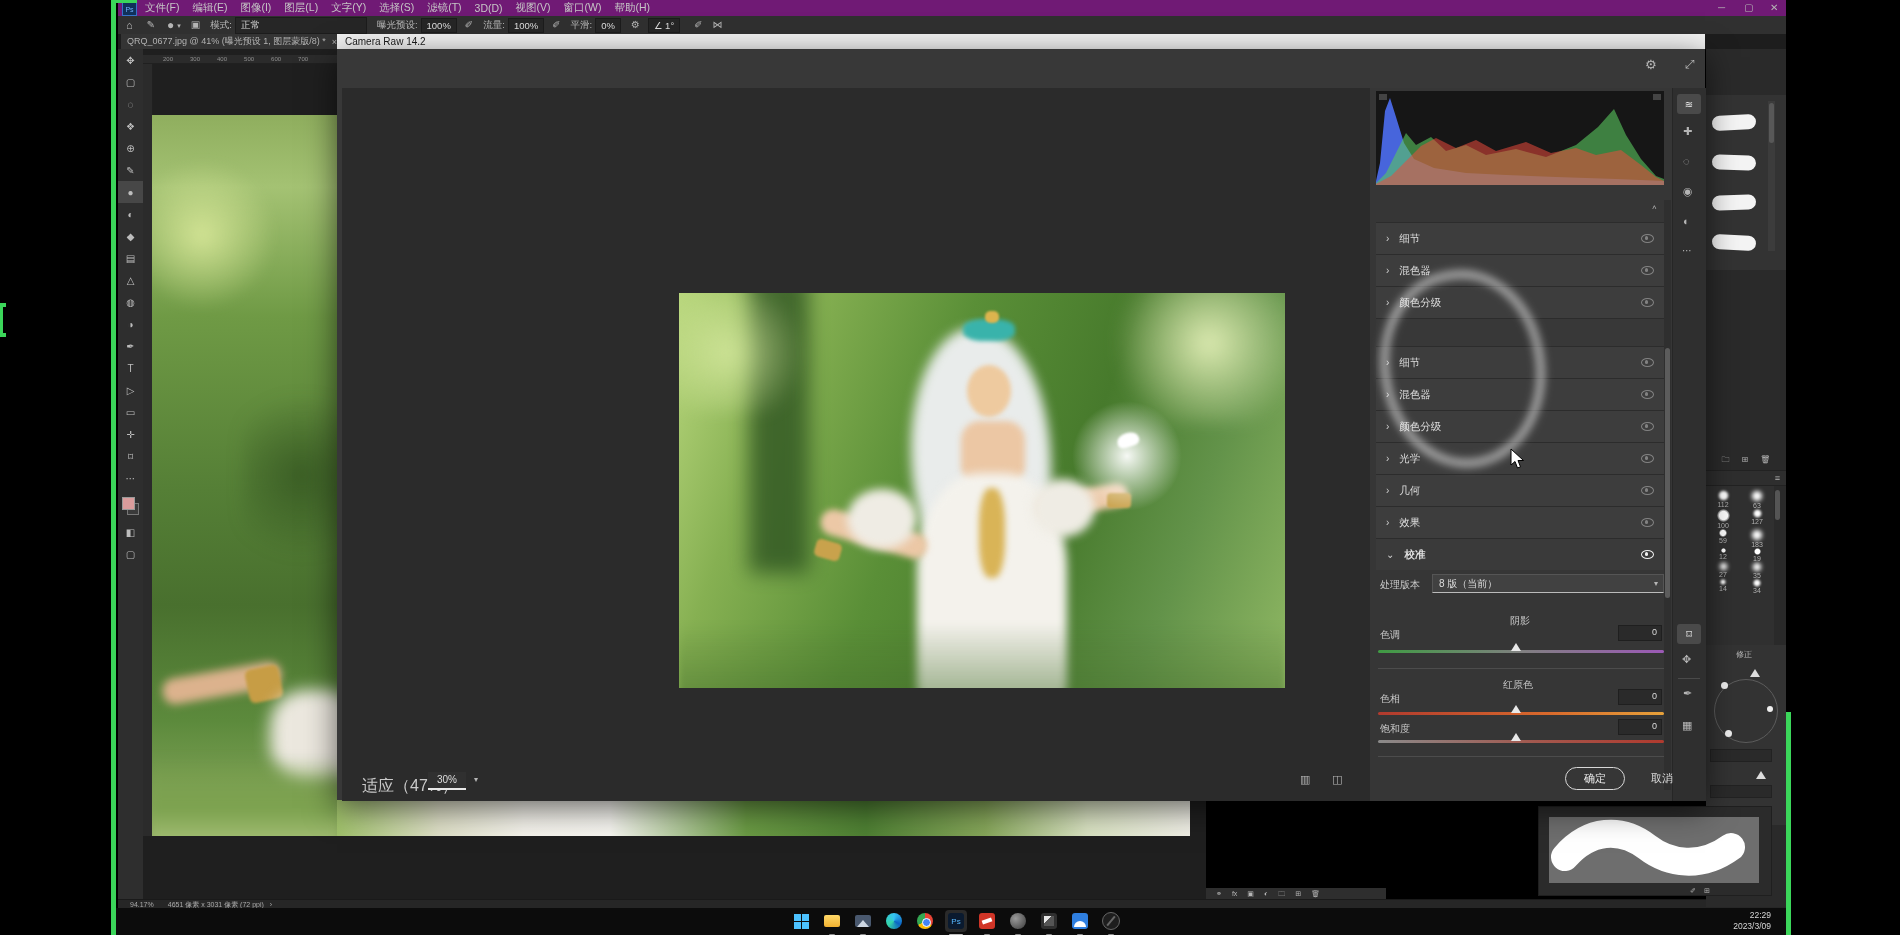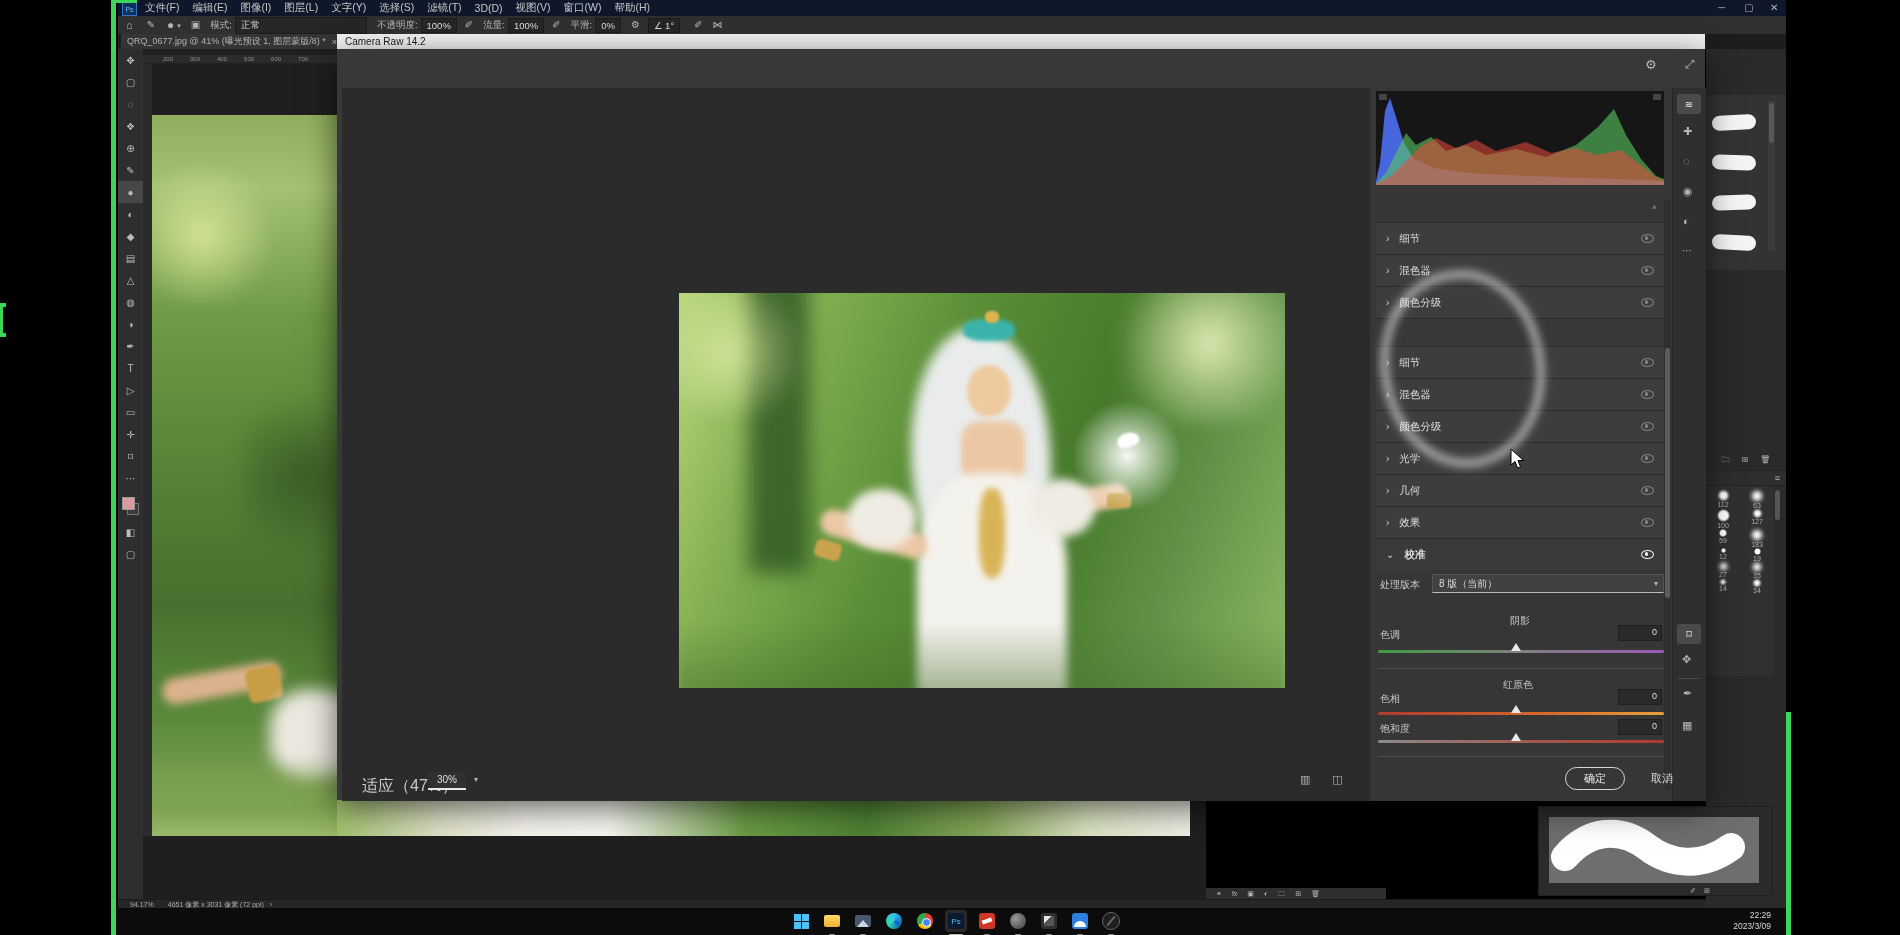--- a/index.html
+++ b/index.html
@@ -2,21 +2,21 @@
 <html><head>
 <meta charset="utf-8">
 <style>
   html,body{margin:0;padding:0;background:#000;}
   body{width:1900px;height:935px;position:relative;overflow:hidden;
        font-family:"Liberation Sans","DejaVu Sans",sans-serif;color:#ccc;}
   .a{position:absolute;}
   .flex{display:flex;align-items:center;}
   .ico{color:#b5b5b5;font-size:10px;line-height:1;}
   
-  .titlebar{left:118px;top:0;width:1668px;height:16px;background:#0f172a;}
+  .titlebar{left:118px;top:0;width:1668px;height:16px;background:#701a75;}
   .menu-item{font-size:10.5px;color:#c6c6c6;margin-right:13px;white-space:nowrap;}
   .optbar{left:118px;top:16px;width:1668px;height:18px;background:#303030;border-bottom:1px solid #1a1a1a;}
   .opt-label{font-size:9.5px;color:#b9b9b9;margin:0 3px 0 10px;white-space:nowrap;}
   .opt-box{background:#262626;border:1px solid #1c1c1c;color:#ddd;font-size:9.5px;padding:1px 5px;white-space:nowrap;}
   .tabbar{left:118px;top:34px;width:1668px;height:15px;background:#1d1d1d;}
   .doctab{left:121px;top:34px;height:15px;background:#343434;color:#b3b3b3;font-size:9px;padding:0 6px;display:flex;align-items:center;gap:6px;white-space:nowrap;}
   
   .crtitle{left:337px;top:34px;width:1368px;height:15px;background:#f2f2f2;color:#1a1a1a;font-size:10px;display:flex;align-items:center;padding-left:8px;box-sizing:border-box;}
   .crdialog{left:337px;top:49px;width:1368px;height:751px;background:#383838;box-shadow:0 8px 30px rgba(0,0,0,.6);}
   .crrow{position:absolute;left:6px;width:288px;height:31px;background:#3d3d3d;border-top:1px solid #2c2c2c;display:flex;align-items:center;color:#dedede;font-size:10.5px;}
@@ -64,21 +64,21 @@
 </div>
 
 <div class="a optbar flex">
   <span class="ico" style="margin-left:8px;font-size:11px;">⌂</span>
   <span class="ico" style="margin-left:14px;">✎</span>
   <span class="ico" style="margin-left:12px;font-size:12px;">●</span>
   <span class="ico" style="margin-left:3px;font-size:7px;">▾</span>
   <span class="ico" style="margin-left:10px;">▣</span>
   <span class="opt-label">模式:</span>
   <span class="opt-box" style="width:120px;">正常</span>
-  <span class="opt-label">不透明度:</span>
+  <span class="opt-label">曝光预设:</span>
   <span class="opt-box">100%</span>
   <span class="ico" style="margin-left:8px;">✐</span>
   <span class="opt-label">流量:</span>
   <span class="opt-box">100%</span>
   <span class="ico" style="margin-left:8px;">✐</span>
   <span class="opt-label">平滑:</span>
   <span class="opt-box">0%</span>
   <span class="ico" style="margin-left:10px;">⚙</span>
   <span class="opt-box" style="margin-left:8px;">∠ 1°</span>
   <span class="ico" style="margin-left:14px;">✐</span>
@@ -218,20 +218,32 @@
       </div>
     <div>
         <div class="bdot" style="width:8px;height:8px;filter:blur(1px);"></div>
         <div class="bnum">34</div>
       </div>
   </div>
   <div class="a" style="left:68px;top:437px;width:8px;height:186px;background:#2a2a2a;">
     <div class="a" style="left:1px;top:4px;width:5px;height:30px;background:#555;border-radius:3px;"></div>
   </div>
 
+  <div class="a" style="left:0;top:596px;width:80px;height:180px;background:#333;">
+    <span class="a" style="left:30px;top:4px;font-size:8px;color:#bbb;">修正</span>
+    <div class="thumb" style="left:44px;top:24px;border-bottom-color:#ddd;"></div>
+    <div class="a" style="left:8px;top:34px;width:62px;height:62px;border:1px solid #5c5c5c;border-radius:50%;">
+      <div class="a" style="left:6px;top:2px;width:7px;height:7px;background:#eee;border-radius:50%;"></div>
+      <div class="a" style="left:52px;top:26px;width:6px;height:6px;background:#eee;border-radius:50%;"></div>
+      <div class="a" style="left:10px;top:50px;width:7px;height:7px;background:#eee;border-radius:50%;"></div>
+    </div>
+    <div class="a" style="left:4px;top:104px;width:60px;height:11px;background:#2a2a2a;border:1px solid #222;"></div>
+    <div class="thumb" style="left:50px;top:126px;border-bottom-color:#ddd;"></div>
+    <div class="a" style="left:4px;top:140px;width:60px;height:11px;background:#2a2a2a;border:1px solid #222;"></div>
+  </div>
 </div>
 
 <div class="a flex" style="left:1206px;top:888px;width:170px;height:11px;background:#2e2e2e;gap:10px;padding-left:10px;">
   <span class="ico" style="font-size:7px;">⚭</span>
   <span class="ico" style="font-size:7px;">fx</span>
   <span class="ico" style="font-size:7px;">▣</span>
   <span class="ico" style="font-size:7px;">◐</span>
   <span class="ico" style="font-size:7px;">🗀</span>
   <span class="ico" style="font-size:7px;">⊞</span>
   <span class="ico" style="font-size:7px;">🗑</span>

